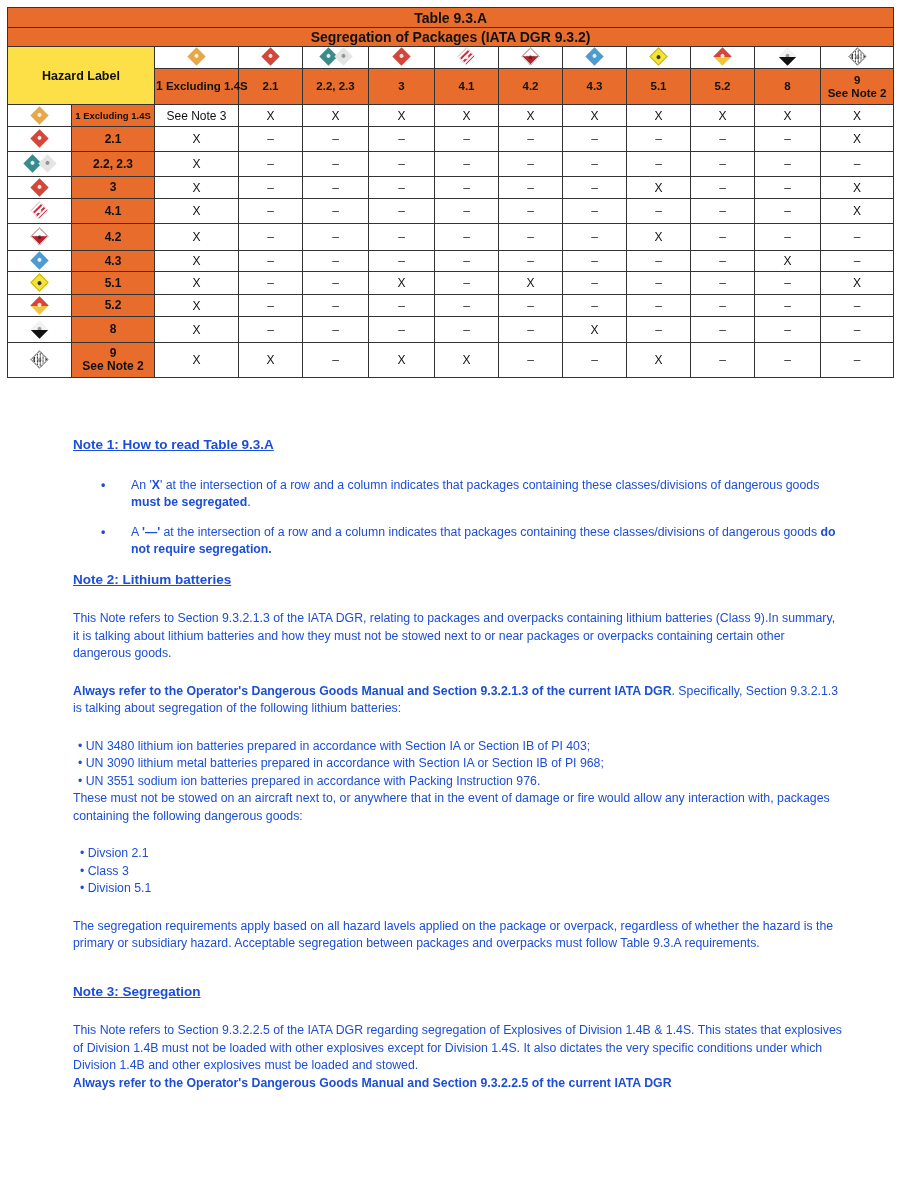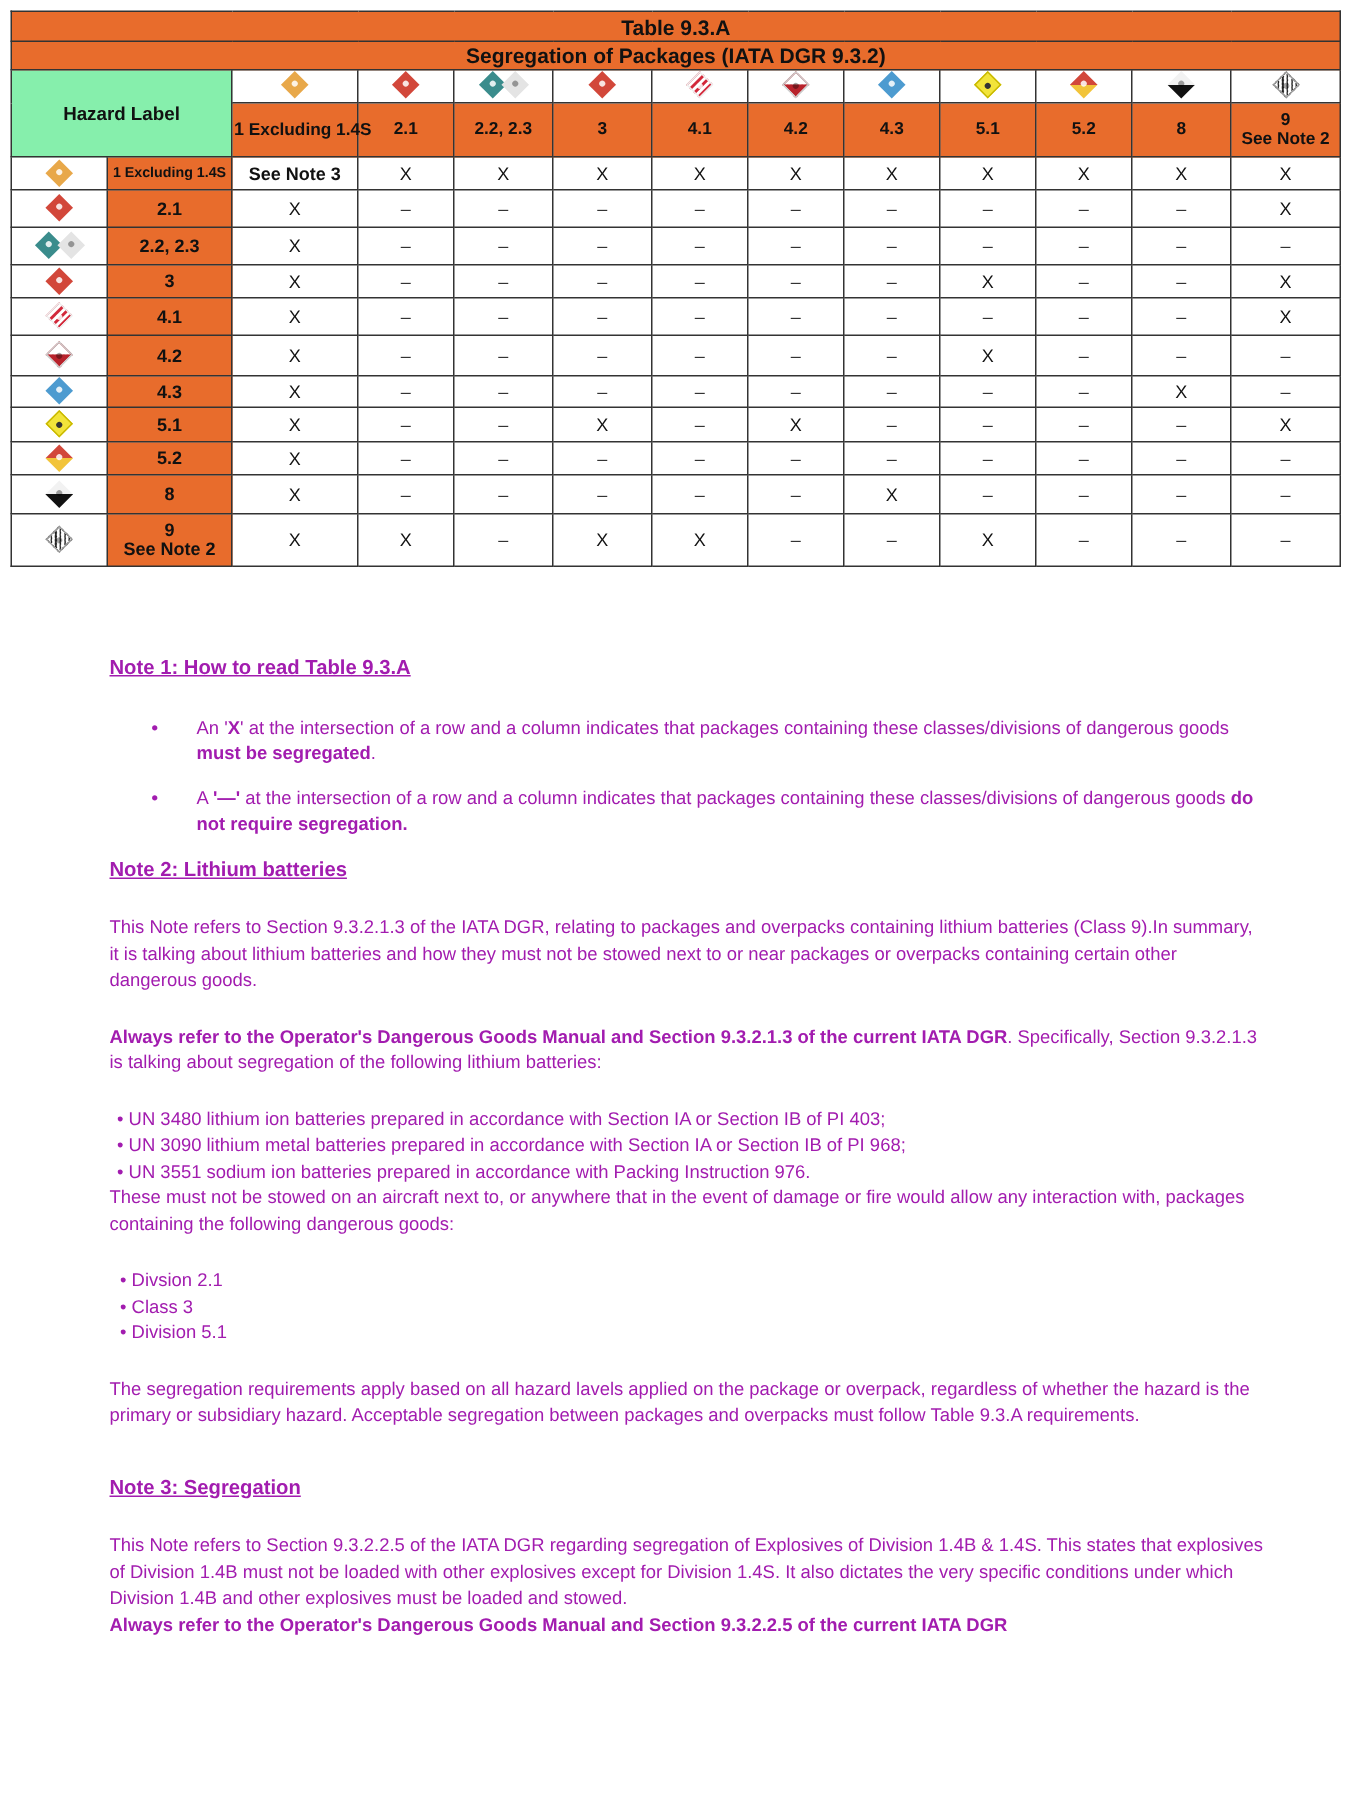--- a/index.html
+++ b/index.html
@@ -22,21 +22,21 @@
     .icon-row td { height: 22px; background: #fff; }
     .label-row td.col-head { height: 36px; font-weight: bold; font-size: 11.5px; line-height: 13px; }
     .col-head.small { font-size: 9.5px; text-align: left; padding-left: 1px; white-space: nowrap; }
     .col-head.small .big1 { font-size: 12px; }
     .data-row td { font-size: 12px; }
     .row-icon { background: #fff; }
     .row-label { background: #E86C2C; font-weight: bold; font-size: 11.5px; line-height: 13px; }
     .row-label.small { font-size: 9.5px; white-space: nowrap; }
     .cell-x { font-size: 13px; color: #111; }
     .cell-dash { font-size: 12px; color: #333; }
-    .cell-note { font-size: 9.5px; font-weight: bold; }
+    .cell-note { font-size: 9.5px; font-weight: normal; }
 
     
     .diamond {
       display: inline-block; width: 13px; height: 13px;
       transform: rotate(45deg); position: relative; vertical-align: middle;
     }
     .d-wrap { display: inline-flex; align-items: center; justify-content: center; gap: 2px; height: 18px; }
     .d-orange { background: #E8A84A; }
     .d-red { background: #D2473A; }
     .d-teal { background: #3A8C8C; }
@@ -49,21 +49,21 @@
     .d-9  { background: repeating-linear-gradient(45deg, #fff 0 2px, #222 2px 3px); border: 1px solid #999; }
     .d-41 { background: repeating-linear-gradient(90deg, #fff 0 2px, #D2283A 2px 4px); border: 1px solid #eee; }
     .diamond::after {
       content: ""; position: absolute; left: 4px; top: 4px; width: 4px; height: 4px;
       background: rgba(255,255,255,0.85); border-radius: 50%;
     }
     .d-grey::after, .d-9::after, .d-42::after, .d-8::after { background: rgba(0,0,0,0.35); }
     .d-yellow::after { background: #333; }
 
     
-    .notes { position: absolute; left: 73px; top: 436px; width: 770px; font-size: 12.3px; line-height: 17.5px; color: #a21caf; }
+    .notes { position: absolute; left: 73px; top: 436px; width: 770px; font-size: 12.3px; line-height: 17.5px; color: #1d4ed8; }
     .note-heading { font-weight: bold; text-decoration: underline; font-size: 13.5px; margin-bottom: 23px; }
     .bullet-para { position: relative; padding-left: 58px; text-indent: 0; }
     .bullet-para .bullet-dot { position: absolute; left: 28px; top: 0; font-weight: bold; }
     p { margin: 0; }
     .mb-gap-large { margin-bottom: 30px; }
     .mb-gap { margin-bottom: 20px; }
     .dot-list { padding-left: 5px; }
     .dot-list li { list-style: none; }
     .dot-list li::before { content: "• "; }
     b, strong { font-weight: bold; }
@@ -88,21 +88,21 @@
       <col style="width:73px">
   </colgroup>
   <tbody>
       <tr>
     <td colspan="13" class="orange title-cell">Table 9.3.A</td>
   </tr>
   <tr>
     <td colspan="13" class="orange subtitle-cell">Segregation of Packages (IATA DGR 9.3.2)</td>
   </tr>
   <tr class="icon-row">
-    <td colspan="2" rowspan="2" class="orange hazard-label-head" style="background:#86efac">Hazard Label</td>
+    <td colspan="2" rowspan="2" class="orange hazard-label-head" style="background:#fde047">Hazard Label</td>
     <td><span class="d-wrap">
             <span class="diamond d-orange"></span>
           </span></td>
     <td><span class="d-wrap">
             <span class="diamond d-red"></span>
           </span></td>
     <td><span class="d-wrap">
             <span class="diamond d-teal"></span>
             <span class="diamond d-grey"></span>
           </span></td>

